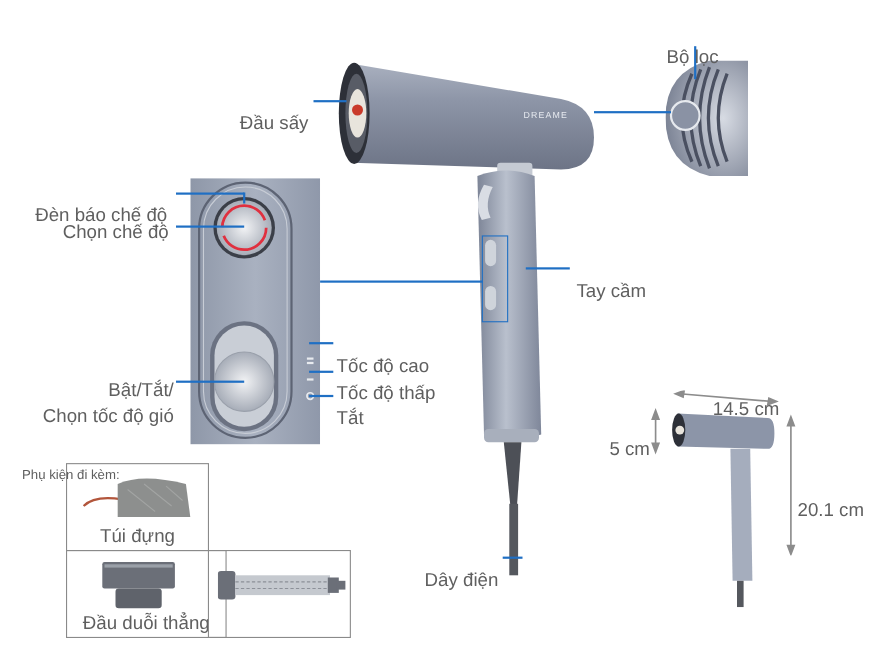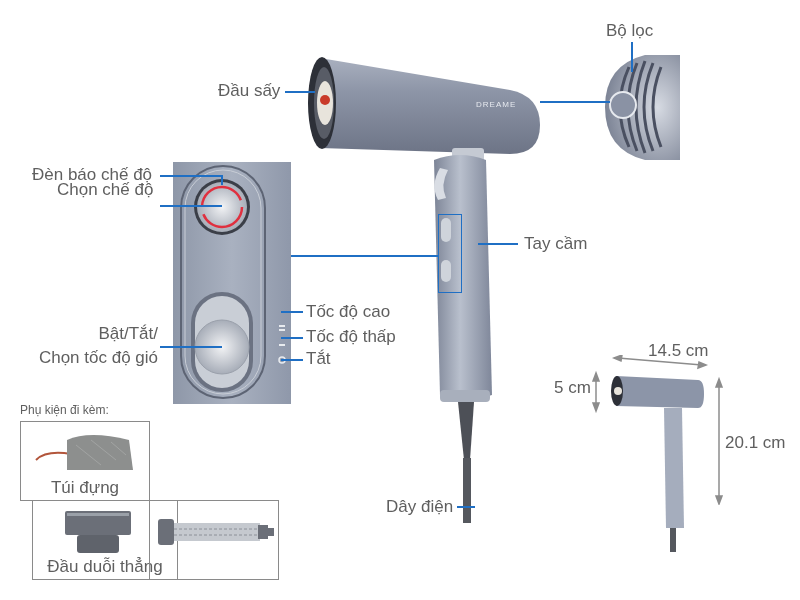--- a/index.html
+++ b/index.html
@@ -1,23 +1,23 @@
 <!DOCTYPE html>
 <html><head>
 <meta charset="utf-8">
 <style>
   * { box-sizing: border-box; margin: 0; padding: 0; }
   html, body { width: 800px; height: 600px; background: #ffffff; overflow: hidden; }
   body { position: relative; font-family: "Liberation Sans", "DejaVu Sans", sans-serif; color: #5e5e5e; }
-  .lbl { position: absolute; font-size: 17px; color: #5f5f5f; white-space: nowrap; line-height: 20px; }
+  .lbl { position: absolute; font-size: 17px; color: #5f5f5f; white-space: nowrap; line-height: 20px; margin-top: 21px; }
   .lbl.r { text-align: right; }
   .line { position: absolute; background: #1f6fc4; }
   .abs { position: absolute; }
   svg { display: block; }
-  .acc-box { position: absolute; border: 1px solid #8a8a8a; }
+  .acc-box { position: absolute; border: 1px solid #8a8a8a; margin-left: 40px; }
   .acc-label { position: absolute; left: 0; right: 0; text-align: center; font-size: 17px; color: #5f5f5f; }
 </style>
 </head>
 <body>
 
 <div class="abs" style="left:300px;top:50px;width:250px;height:480px;">
   <svg width="250" height="480" viewBox="0 0 250 480">
     <defs>
       <linearGradient id="barrelG" x1="0" y1="0" x2="0" y2="1">
         <stop offset="0" stop-color="#a9b0bf"></stop>
@@ -165,21 +165,21 @@
 
 <div class="acc-box" style="left:20px;top:421px;width:130px;height:80px;">
   <svg class="abs" style="left:10px;top:8px;" width="110" height="44" viewBox="0 0 110 44">
     <path d="M5 30 Q15 20 40 24" stroke="#b2553b" stroke-width="2" fill="none"></path>
     <path d="M36 10 Q58 0 98 10 L102 40 L36 40 Z" fill="#8d8f8e"></path>
     <path d="M45 15 L70 35 M60 10 L85 30 M80 12 L95 25" stroke="#a2a4a3" stroke-width="1"></path>
   </svg>
   <div class="acc-label" style="top:56px;">Túi đựng</div>
 </div>
 
-<div class="acc-box" style="left:32px;top:500px;width:146px;height:80px;">
+<div class="acc-box" style="left:20px;top:500px;width:146px;height:80px;">
   <svg class="abs" style="left:30px;top:8px;" width="70" height="46" viewBox="0 0 70 46">
     <rect x="2" y="2" width="66" height="24" rx="2" fill="#6b6f78"></rect>
     <rect x="4" y="4" width="62" height="3" fill="#9aa0a8"></rect>
     <rect x="14" y="26" width="42" height="18" rx="3" fill="#5f636b"></rect>
   </svg>
   <div class="acc-label" style="top:56px;">Đầu duỗi thẳng</div>
 </div>
 
 <div class="acc-box" style="left:149px;top:500px;width:130px;height:80px;">
   <svg class="abs" style="left:8px;top:16px;" width="118" height="30" viewBox="0 0 118 30">

